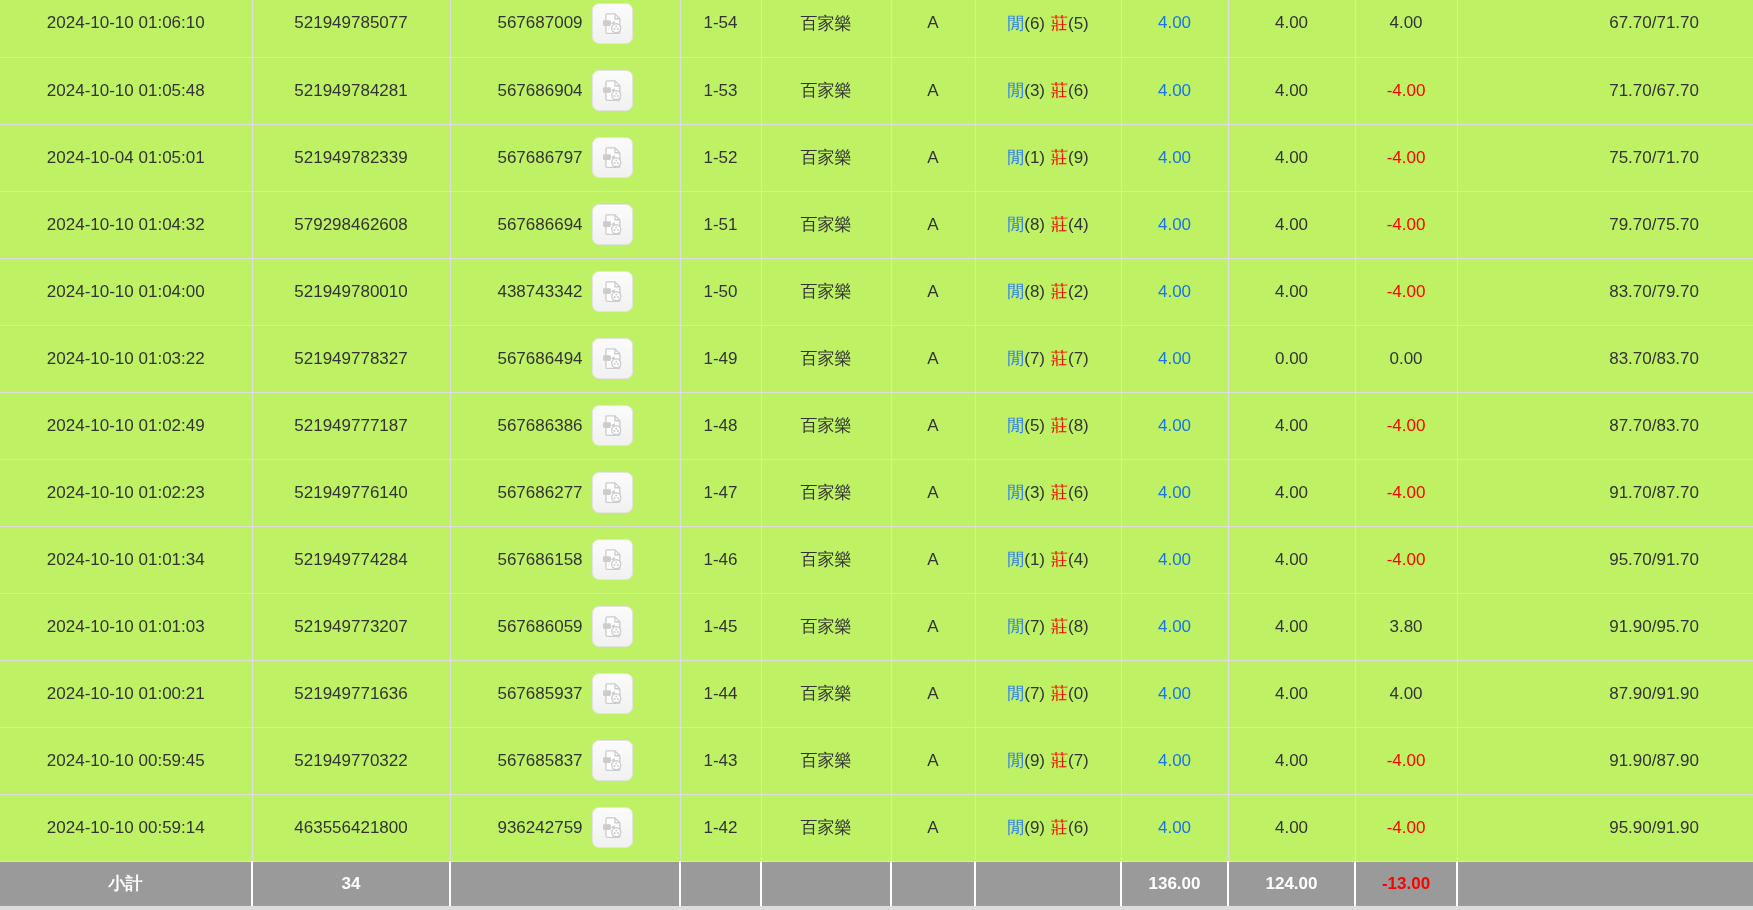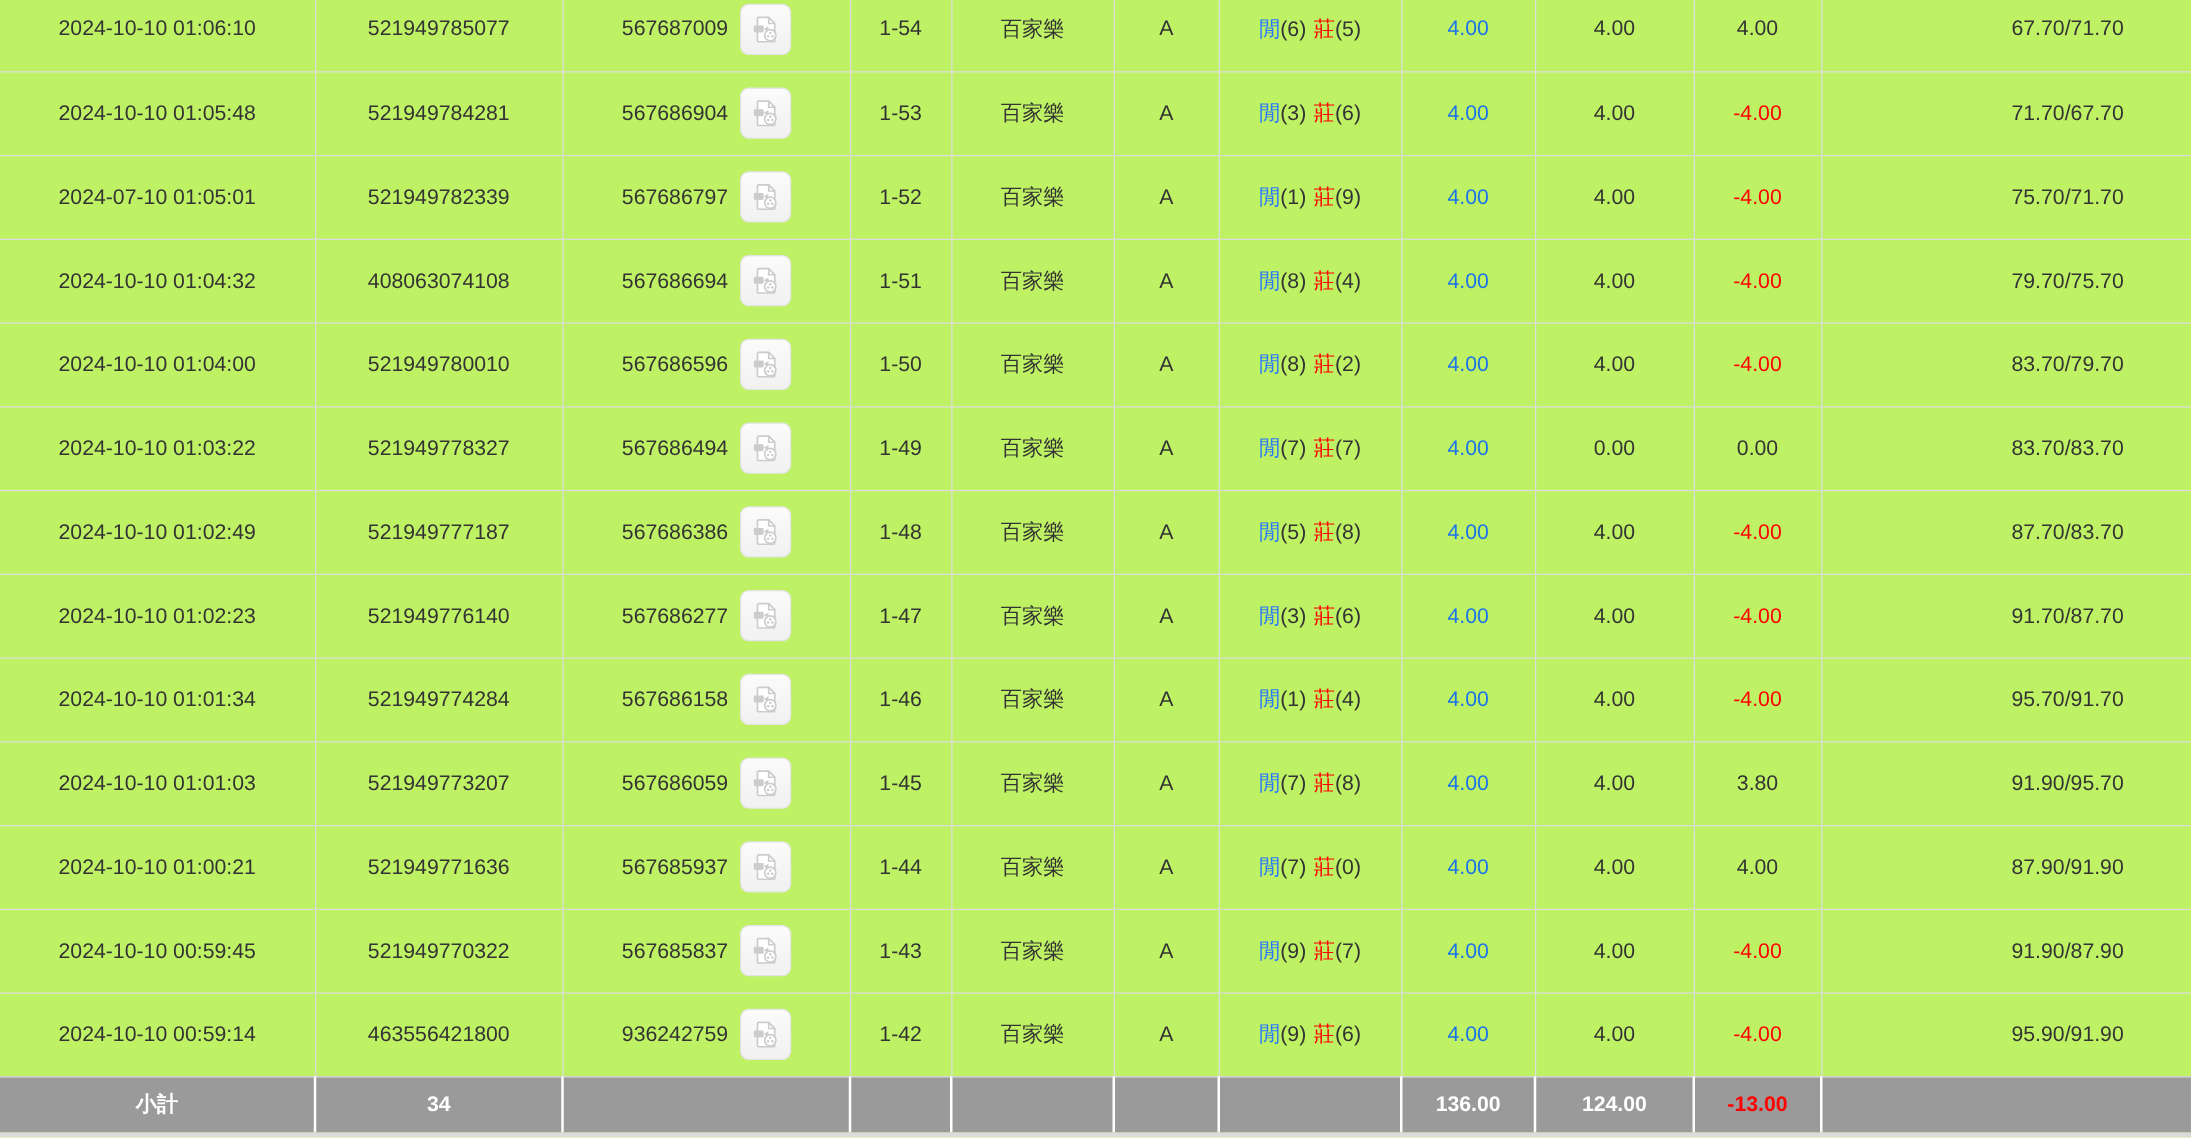--- a/index.html
+++ b/index.html
@@ -136,21 +136,21 @@
     <td>
       <span class="player-label">閒</span><span class="score">(3)</span><span class="banker-label">莊</span><span class="score">(6)</span>
     </td>
     <td><a class="bet-link">4.00</a></td>
     <td>4.00</td>
     <td class="neg">-4.00</td>
     <td class="c-balance">71.70/67.70</td>
   </tr>
 
   <tr>
-    <td class="c-time">2024-07-10 01:05:01</td>
+    <td class="c-time">2024-10-04 01:05:01</td>
     <td class="c-betid">521949782339</td>
     <td class="c-roundid">
       <div class="cellflex">
         <span>567686797</span>
         <button class="video-btn">
           <span style="display:inline-flex;">
             <svg width="27" height="27" viewBox="0 0 24 24" fill="none">
               <path d="M7 3.5h7.2l4.3 4.3V20a.8.8 0 0 1-.8.8H7a.8.8 0 0 1-.8-.8V4.3A.8.8 0 0 1 7 3.5z" fill="#ffffff" stroke="#cccccc" stroke-width="1.2"></path>
               <path d="M14.2 3.5v4.3h4.3" fill="none" stroke="#cccccc" stroke-width="1.2"></path>
               <rect x="3.6" y="9.2" width="7" height="5" rx="1" fill="#cccccc"></rect>
@@ -171,21 +171,21 @@
       <span class="player-label">閒</span><span class="score">(1)</span><span class="banker-label">莊</span><span class="score">(9)</span>
     </td>
     <td><a class="bet-link">4.00</a></td>
     <td>4.00</td>
     <td class="neg">-4.00</td>
     <td class="c-balance">75.70/71.70</td>
   </tr>
 
   <tr>
     <td class="c-time">2024-10-10 01:04:32</td>
-    <td class="c-betid">408063074108</td>
+    <td class="c-betid">579298462608</td>
     <td class="c-roundid">
       <div class="cellflex">
         <span>567686694</span>
         <button class="video-btn">
           <span style="display:inline-flex;">
             <svg width="27" height="27" viewBox="0 0 24 24" fill="none">
               <path d="M7 3.5h7.2l4.3 4.3V20a.8.8 0 0 1-.8.8H7a.8.8 0 0 1-.8-.8V4.3A.8.8 0 0 1 7 3.5z" fill="#ffffff" stroke="#cccccc" stroke-width="1.2"></path>
               <path d="M14.2 3.5v4.3h4.3" fill="none" stroke="#cccccc" stroke-width="1.2"></path>
               <rect x="3.6" y="9.2" width="7" height="5" rx="1" fill="#cccccc"></rect>
               <path d="M10.6 11.7l3.4-2v4l-3.4-2z" fill="#cccccc"></path>
@@ -208,21 +208,21 @@
     <td>4.00</td>
     <td class="neg">-4.00</td>
     <td class="c-balance">79.70/75.70</td>
   </tr>
 
   <tr>
     <td class="c-time">2024-10-10 01:04:00</td>
     <td class="c-betid">521949780010</td>
     <td class="c-roundid">
       <div class="cellflex">
-        <span>567686596</span>
+        <span>438743342</span>
         <button class="video-btn">
           <span style="display:inline-flex;">
             <svg width="27" height="27" viewBox="0 0 24 24" fill="none">
               <path d="M7 3.5h7.2l4.3 4.3V20a.8.8 0 0 1-.8.8H7a.8.8 0 0 1-.8-.8V4.3A.8.8 0 0 1 7 3.5z" fill="#ffffff" stroke="#cccccc" stroke-width="1.2"></path>
               <path d="M14.2 3.5v4.3h4.3" fill="none" stroke="#cccccc" stroke-width="1.2"></path>
               <rect x="3.6" y="9.2" width="7" height="5" rx="1" fill="#cccccc"></rect>
               <path d="M10.6 11.7l3.4-2v4l-3.4-2z" fill="#cccccc"></path>
               <circle cx="15.3" cy="16.2" r="4" fill="#ffffff" stroke="#cccccc" stroke-width="1.2"></circle>
               <circle cx="15.3" cy="14.6" r="0.9" fill="#cccccc"></circle>
               <circle cx="13.8" cy="16.9" r="0.9" fill="#cccccc"></circle>

